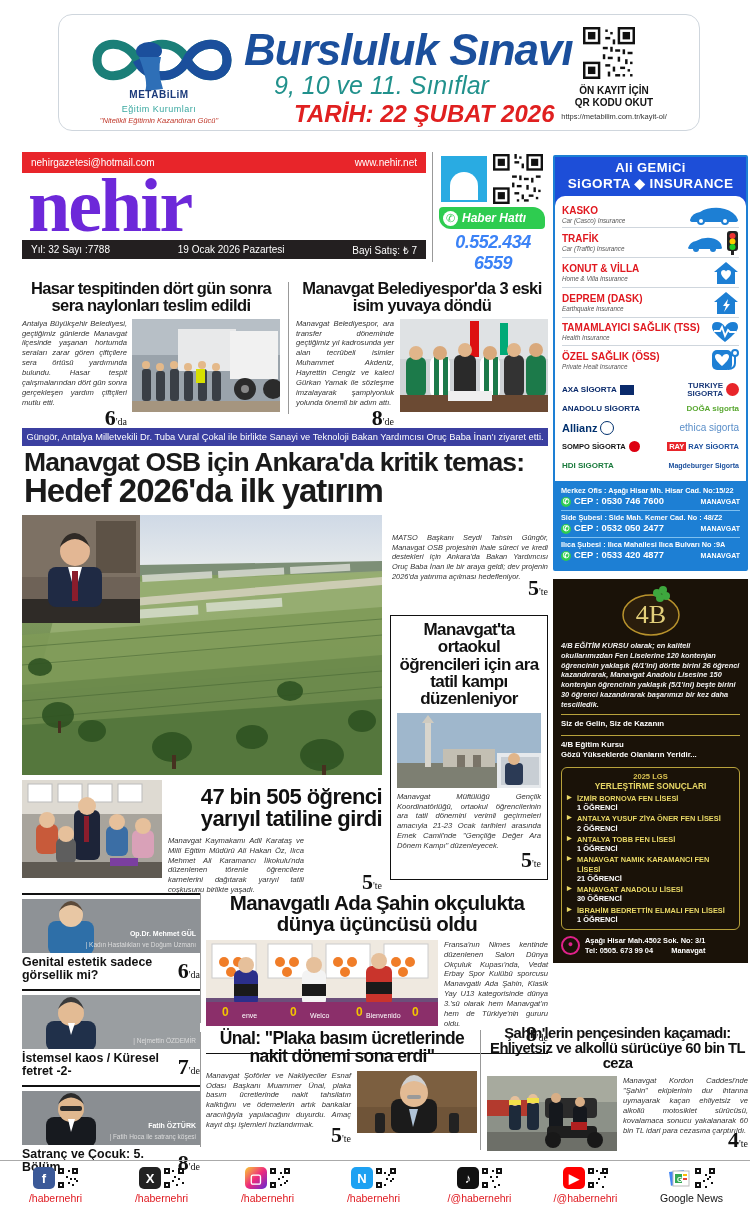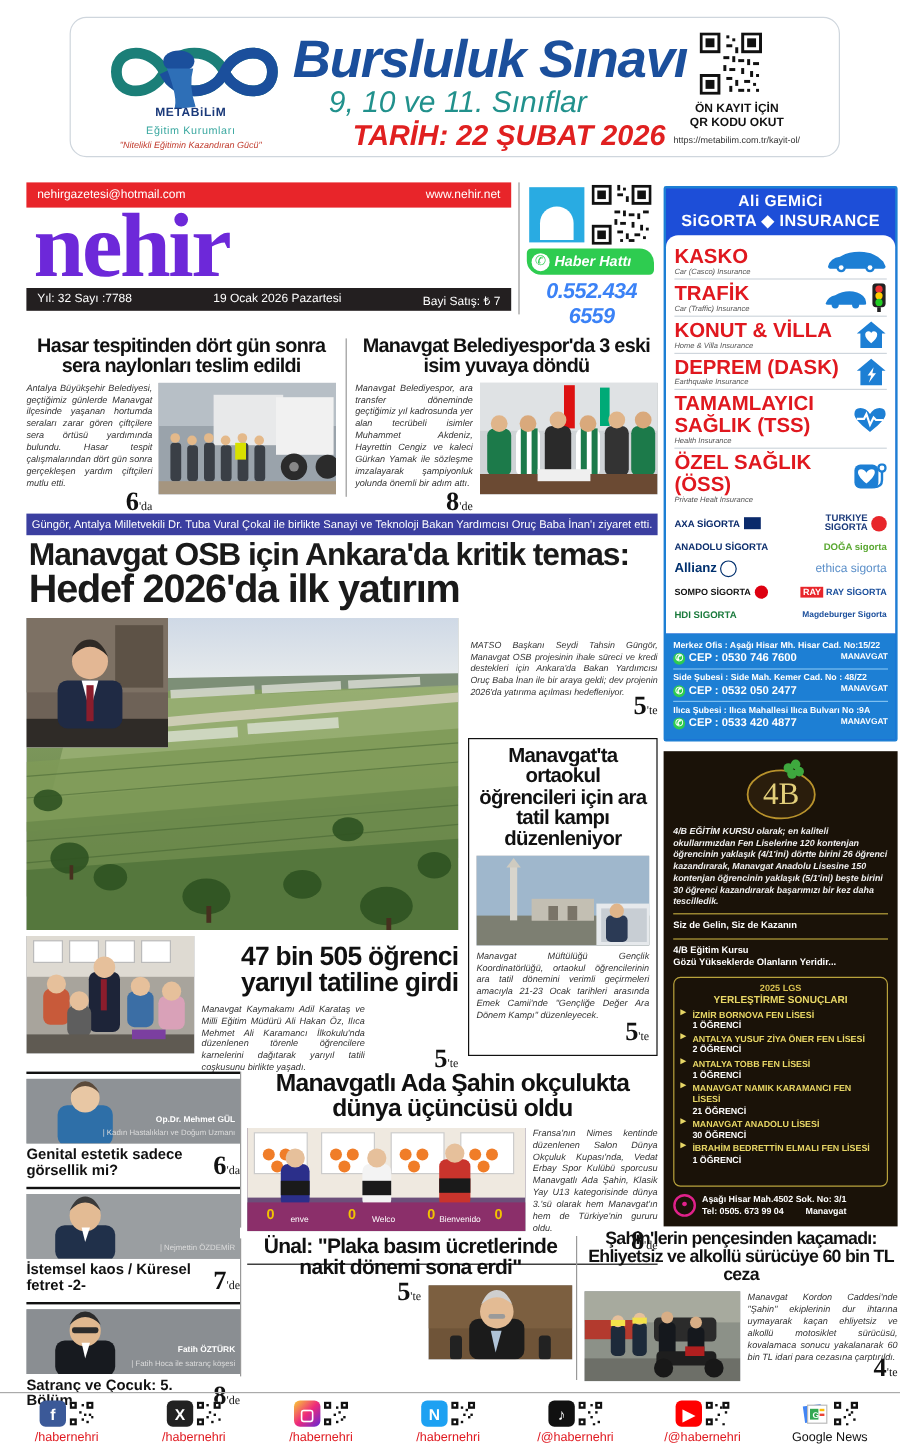--- a/index.html
+++ b/index.html
@@ -95,21 +95,21 @@
   .vdiv4{position:absolute;left:200px;top:1032px;width:1px;height:115px;background:#999;}
 
   
   .rail{position:absolute;left:553px;top:155px;width:195px;}
   .ins{background:#1d4ed8;border:2px solid #1d7fd4;border-radius:2px;}
   .ins-h{color:#fff;text-align:center;padding:3px 0 5px;}
   .ins-h .l1{font-size:13px;font-weight:bold;letter-spacing:.4px;}
   .ins-h .l2{font-size:13.5px;font-weight:bold;letter-spacing:.4px;}
   .ins-b{background:#fff;border-radius:10px 10px 0 0;padding:6px 7px 4px;}
   .ins-row{border-bottom:1px solid #cfd6dd;padding:3px 0 2px;display:flex;align-items:center;justify-content:space-between;}
-  .ins-row .tt{font-size:17px;font-weight:bold;color:#e0181f;line-height:1.05;}
+  .ins-row .tt{font-size:10px;font-weight:bold;color:#e0181f;line-height:1.05;}
   .ins-row .ss{font-size:6.3px;color:#555;font-style:italic;}
   .ins-ic{color:#1d7fd4;flex:0 0 auto;margin-left:4px;}
   .brands{display:flex;flex-wrap:wrap;padding:5px 0 2px;}
   .brand{width:50%;height:19px;display:flex;align-items:center;font-size:8px;font-weight:bold;}
   .ins-f{background:#1d7fd4;padding:3px 6px 5px;}
   .ins-f .line{border-bottom:1px solid #7fc0f0;padding:2px 0 3px;}
   .ins-f .a{color:#fff;font-size:7.3px;font-weight:bold;}
   .ins-f .p{color:#fff;font-size:9.4px;font-weight:bold;display:flex;justify-content:space-between;align-items:center;}
   .ins-f .p .cty{font-size:7px;}
   .wadot{display:inline-block;width:10px;height:10px;border-radius:50%;background:#2ecc50;color:#fff;font-size:8px;line-height:10px;text-align:center;margin-right:3px;}
@@ -644,20 +644,21 @@
     <div class="rule" style="margin-top:6px;"></div>
   </div>
 
   <div class="vdiv4"></div>
   <div class="vdiv3"></div>
 
   <div class="unal">
     <div class="hl">Ünal: "Plaka basım ücretlerinde nakit dönemi sona erdi"</div>
     <div style="display:flex;margin-top:5px;">
       <div style="width:145px;">
+        <div class="dk">Manavgat Şoförler ve Nakliyeciler Esnaf Odası Başkanı Muammer Ünal, plaka basım ücretlerinde nakit tahsilatın kalktığını ve ödemelerin artık bankalar aracılığıyla yapılacağını duyurdu. Amaç kayıt dışı işlemleri hızlandırmak.</div>
         <div style="text-align:right;margin-top:-8px;">
           <span class="pg">5</span><span class="pg"><small>'te</small></span>
         </div>
       </div>
       <div class="ph" style="width:120px;height:62px;margin-left:6px;">
         <svg viewBox="0 0 120 62" width="120" height="62">
           <rect width="120" height="62" fill="#6f5438"></rect>
           <rect x="0" y="0" width="120" height="36" fill="#7c5f40"></rect>
           <g>
               <rect x="34" y="28" width="46" height="34" rx="8" fill="#1b1b1b"></rect>
@@ -894,21 +895,21 @@
       <div class="edu-l">Gözü Yükseklerde Olanların Yeridir...</div>
 
       <div class="lgsbox">
         <div class="lgs-t1">2025 LGS</div>
         <div class="lgs-t2">YERLEŞTİRME SONUÇLARI</div>
         <div class="lgs-i"><span>İZMİR BORNOVA FEN LİSESİ</span><br><span class="cnt">1 ÖĞRENCİ</span></div>
         <div class="lgs-i"><span>ANTALYA YUSUF ZİYA ÖNER FEN LİSESİ</span><br><span class="cnt">2 ÖĞRENCİ</span></div>
         <div class="lgs-i"><span>ANTALYA TOBB FEN LİSESİ</span><br><span class="cnt">1 ÖĞRENCİ</span></div>
         <div class="lgs-i"><span>MANAVGAT NAMIK KARAMANCI FEN LİSESİ</span><br><span class="cnt">21 ÖĞRENCİ</span></div>
         <div class="lgs-i"><span>MANAVGAT ANADOLU LİSESİ</span><br><span class="cnt">30 ÖĞRENCİ</span></div>
-        <div class="lgs-i" style="margin-bottom:12px;"><span>İBRAHİM BEDRETTİN ELMALI FEN LİSESİ</span><br><span class="cnt">1 ÖĞRENCİ</span></div>
+        <div class="lgs-i" style="margin-bottom:0;"><span>İBRAHİM BEDRETTİN ELMALI FEN LİSESİ</span><br><span class="cnt">1 ÖĞRENCİ</span></div>
       </div>
 
       <div class="edu-addr">
         <div class="pin">●</div>
         <div class="ad">
           <div>Aşağı Hisar Mah.4502 Sok. No: 3/1</div>
           <div class="rr">
               <span>Tel: 0505. 673 99 04</span>
               <span>Manavgat</span>
             </div>

